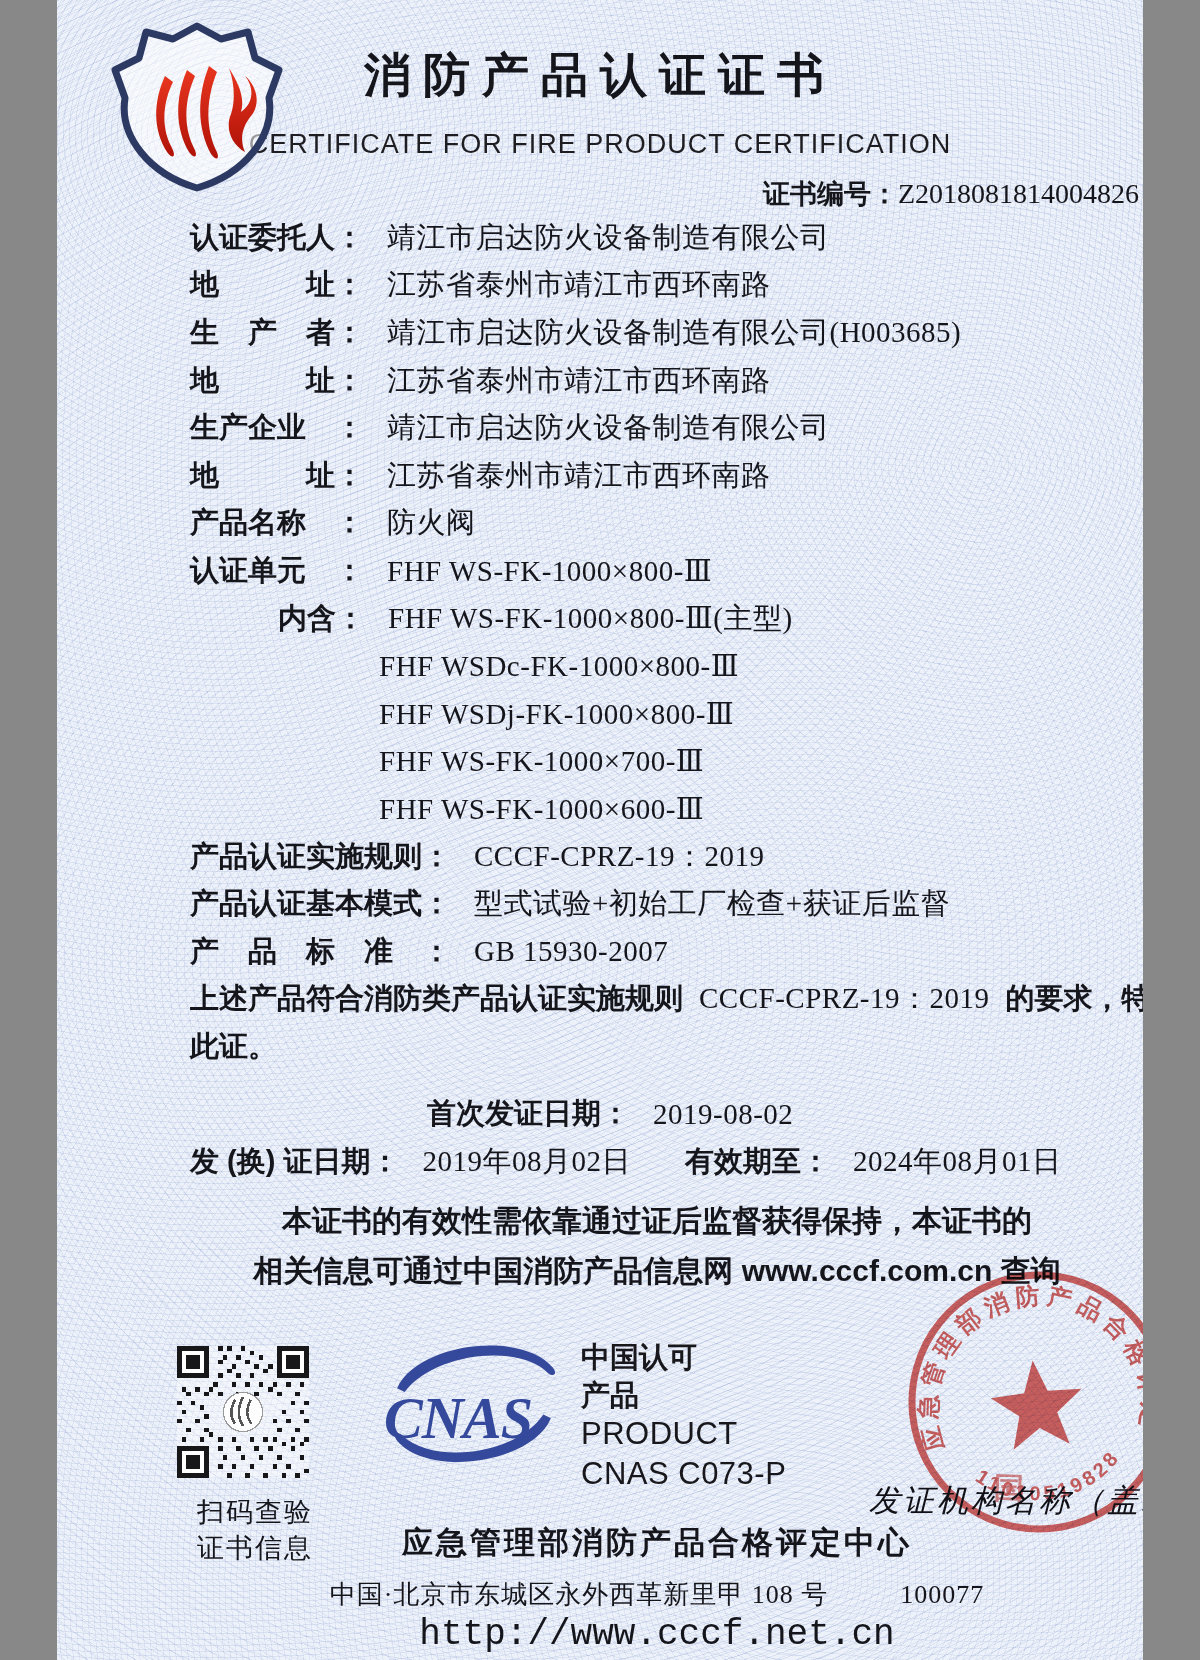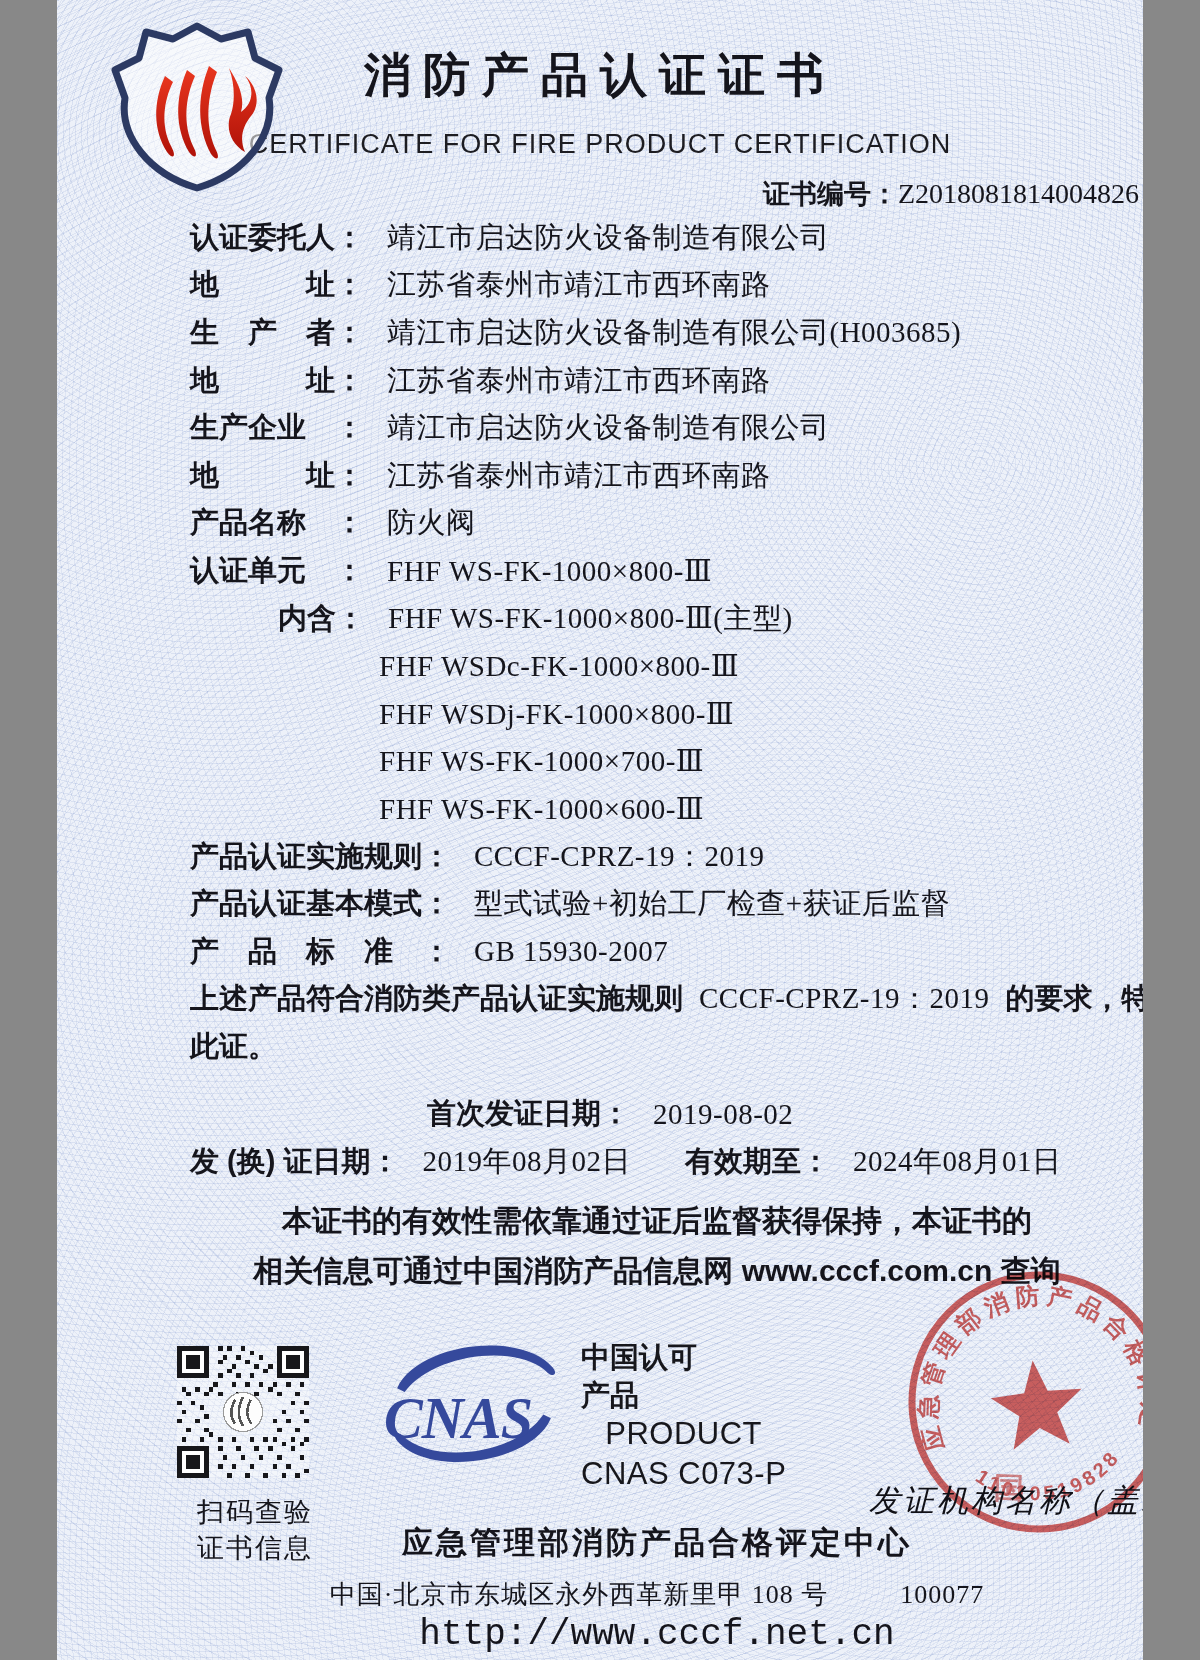--- a/index.html
+++ b/index.html
@@ -36,21 +36,21 @@
   .stmt .code{font-family:"Liberation Serif","DejaVu Serif",serif;letter-spacing:0.5px;}
 
   .notice{position:absolute;left:0;top:1196px;width:1200px;text-align:center;
           font-size:30px;font-weight:bold;line-height:50px;}
 
   .qr-block{position:absolute;left:120px;top:1346px;}
   .qr-captions{margin-top:12px;margin-left:20px;font-size:27px;font-weight:normal;line-height:36px;letter-spacing:2px;}
 
   .cnas-block{position:absolute;left:322px;top:1330px;}
   .cnas-text{position:absolute;left:524px;top:1338px;font-size:29px;line-height:38px;color:#17171c;}
-  .cnas-text .en{font-size:31px;line-height:40px;letter-spacing:0.5px;text-align:center;}
+  .cnas-text .en{font-size:31px;line-height:40px;letter-spacing:0.5px;}
 
   .stamp{position:absolute;left:842px;top:1262px;mix-blend-mode:multiply;opacity:0.92;}
   .stamp-caption{position:absolute;left:812px;top:1480px;z-index:5;
       font-family:"Liberation Serif","DejaVu Serif",serif;font-style:italic;
       font-size:31px;letter-spacing:3px;white-space:nowrap;color:#101016;}
 
   .footer-org{position:absolute;left:0;top:1522px;width:1200px;text-align:center;
       font-size:31px;font-weight:bold;letter-spacing:3px;}
   .footer-addr{position:absolute;left:0;top:1577px;width:1200px;text-align:center;
       font-family:"Liberation Serif","DejaVu Serif",serif;font-size:26px;letter-spacing:1px;}

